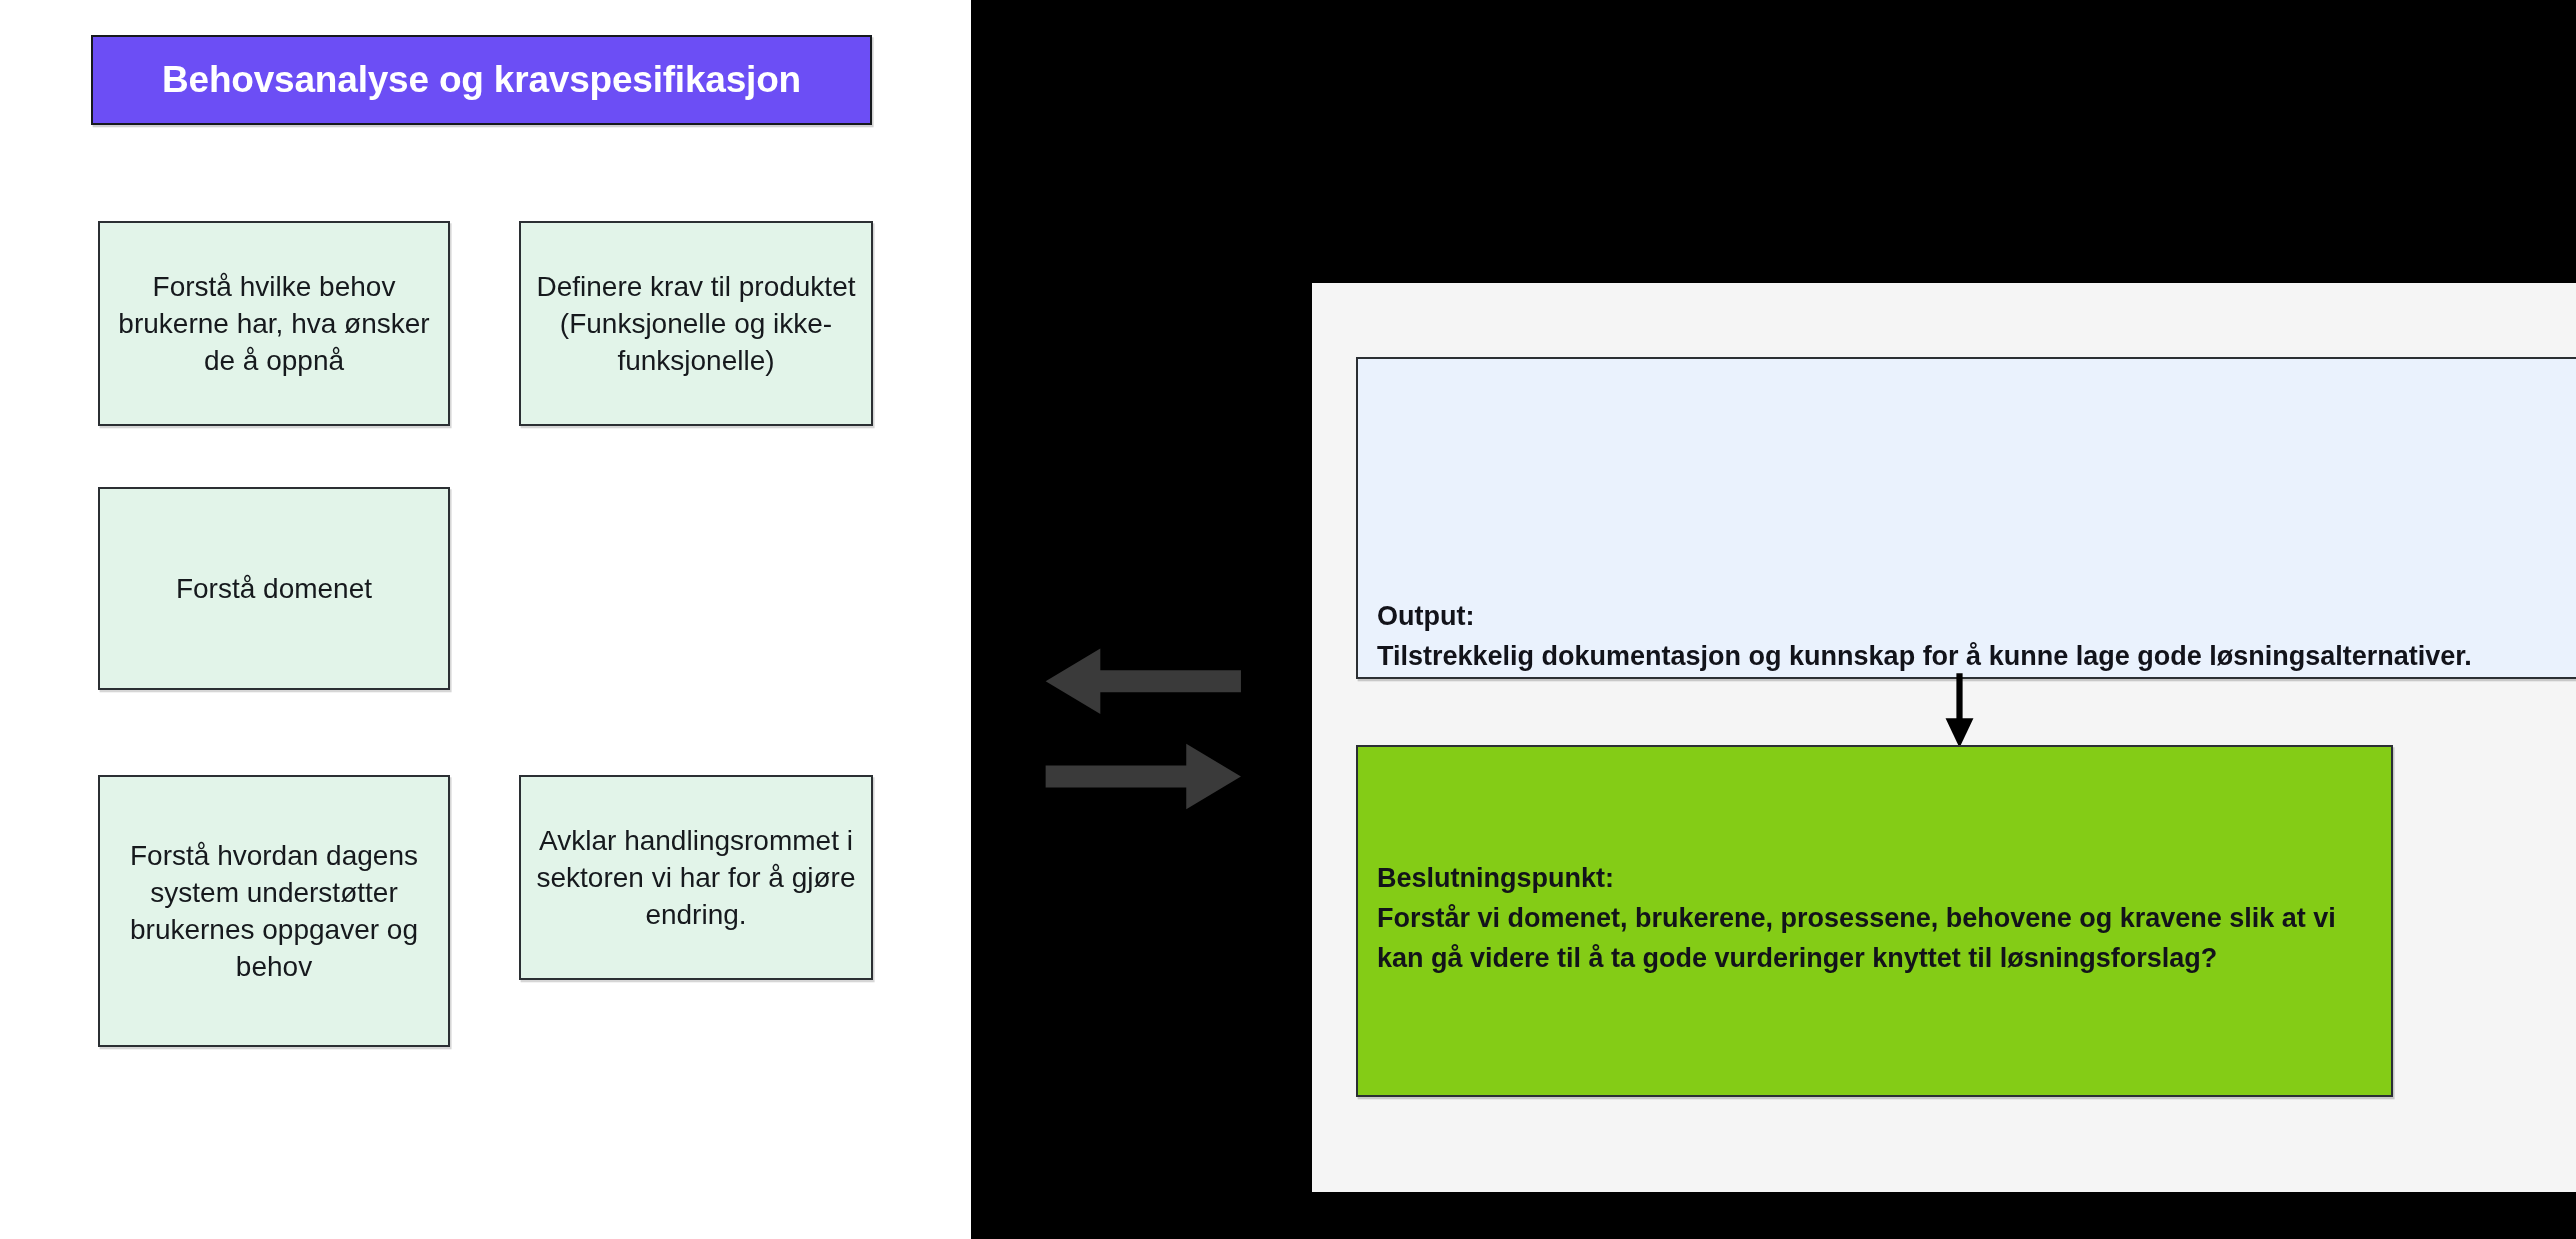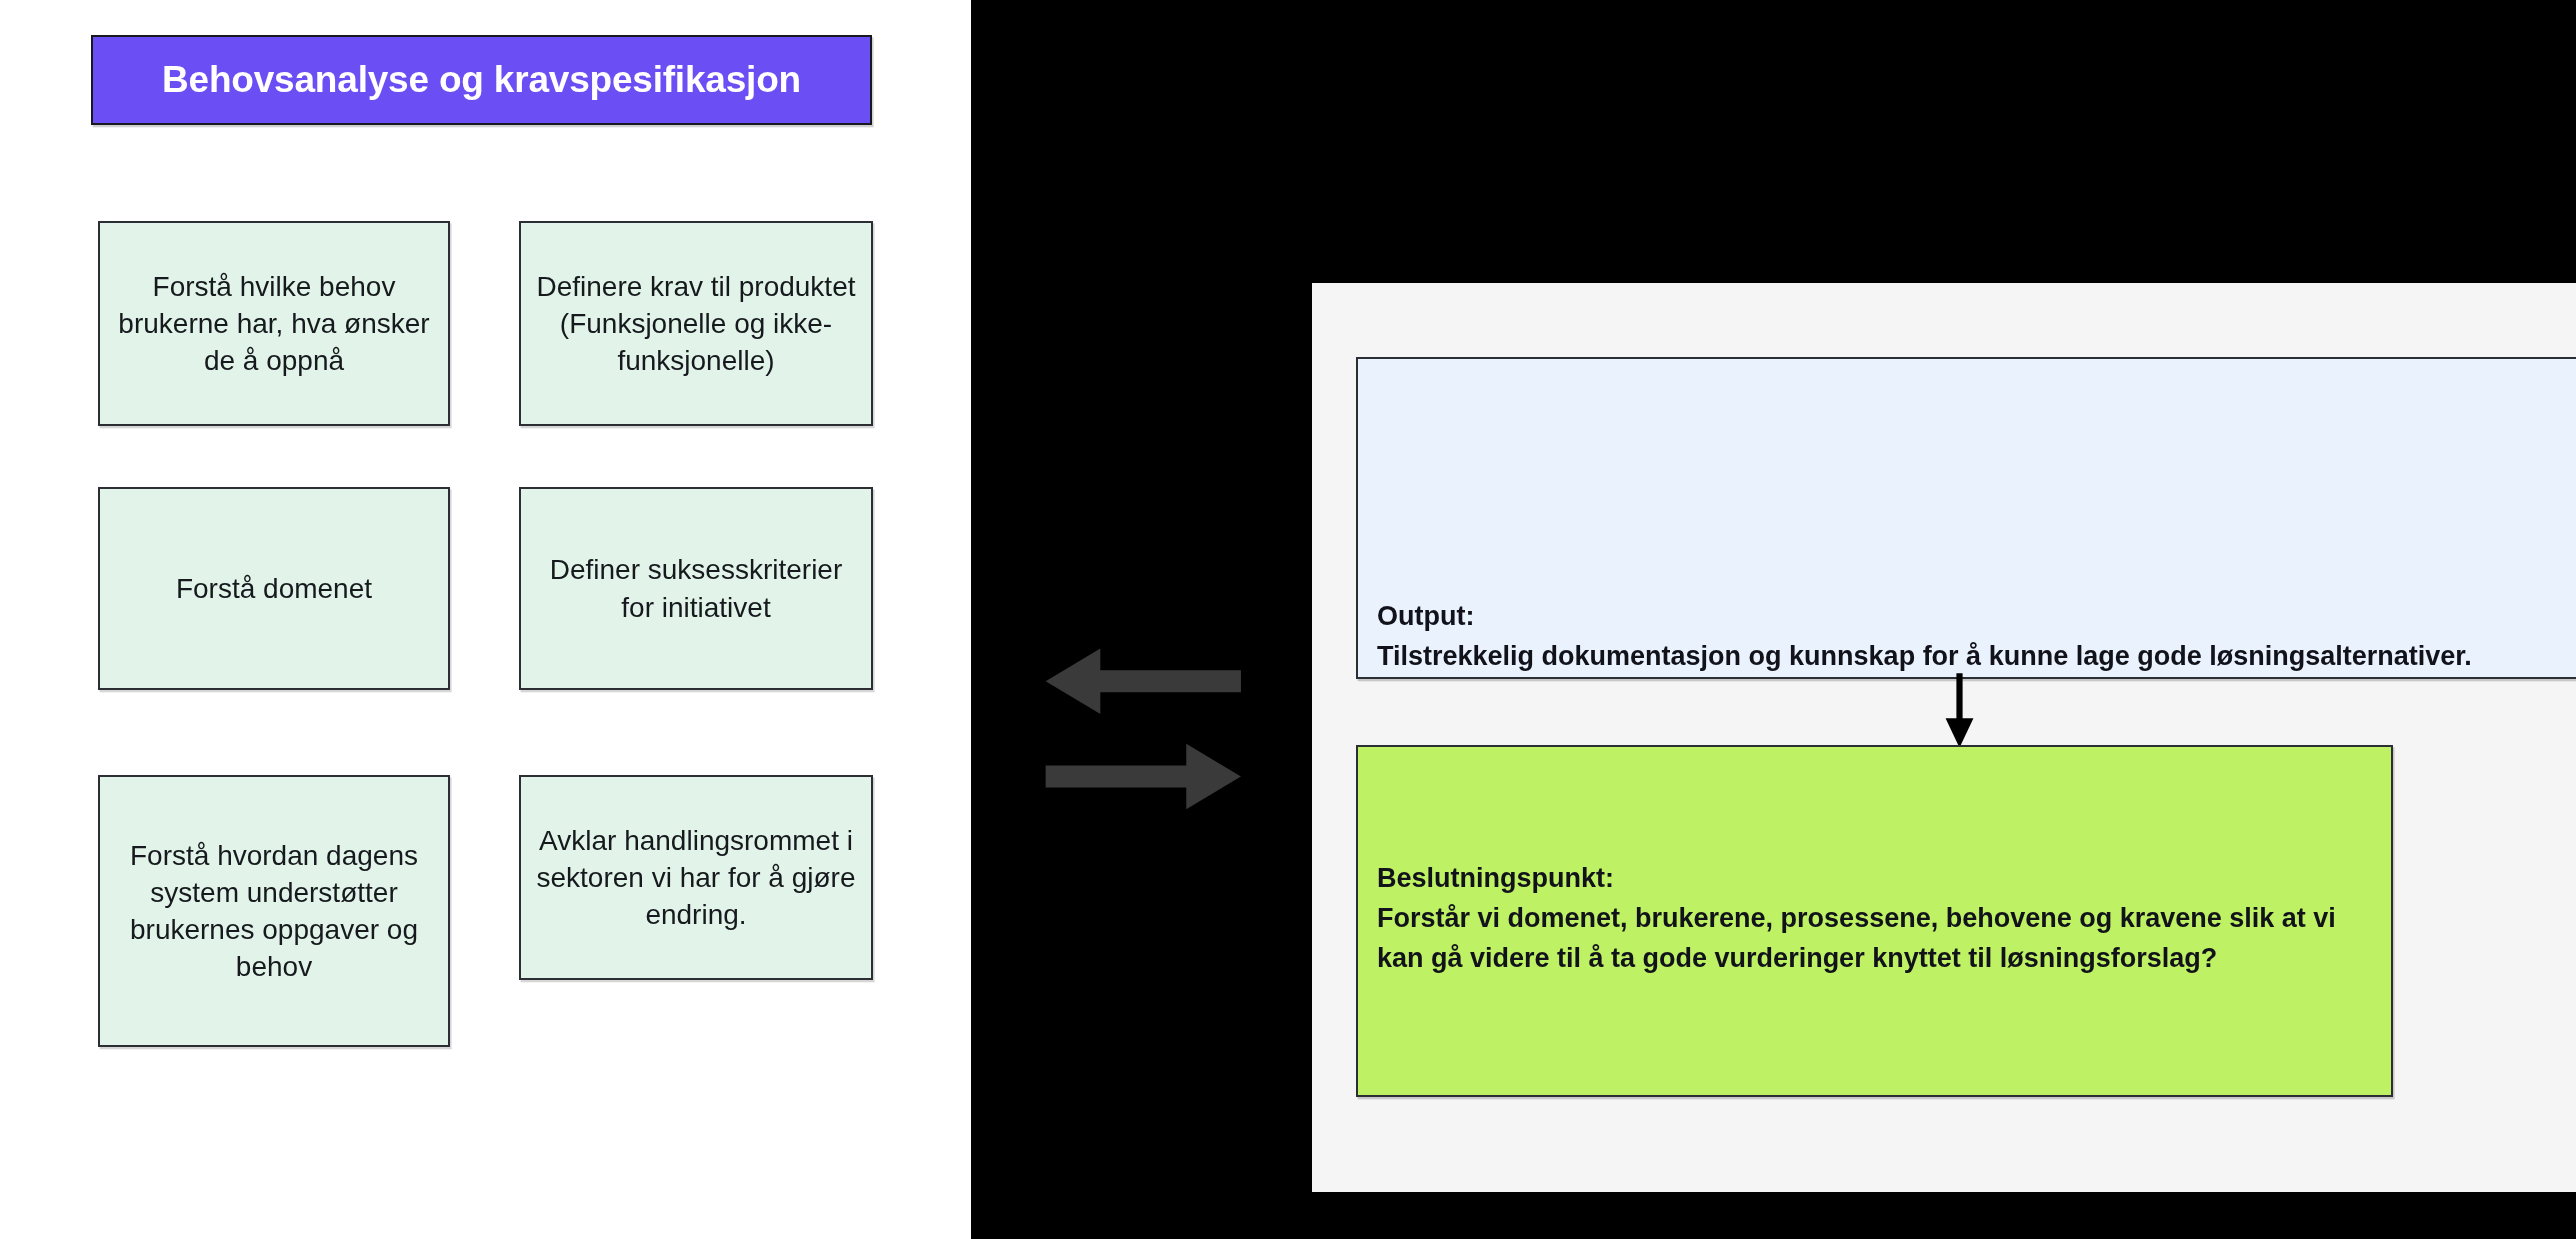--- a/index.html
+++ b/index.html
@@ -91,21 +91,21 @@
     padding:0 19px;
     display:flex;
     flex-direction:column;
     justify-content:flex-end;
     box-shadow:1.6px 2.3px 0 rgba(0,0,0,.18);
   }
   .dec-box{
     position:absolute;
     left:44px; top:462px;
     width:1037px; height:352px;
-    background:#bef264;
+    background:#84cc16;
     border:2.3px solid #2b2f33;
     box-sizing:border-box;
     padding:0 19px;
     display:flex;
     flex-direction:column;
     justify-content:center;
     box-shadow:1.6px 2.3px 0 rgba(0,0,0,.18);
   }
   .box-heading{
     font-size:27px;
@@ -143,23 +143,20 @@
   </div>
 
   <div class="task-box tb-c2 tb-r1">
     <span>Definere krav til produktet (Funksjonelle og ikke-funksjonelle)</span>
   </div>
 
   <div class="task-box tb-c1 tb-r2">
     <span>Forstå domenet</span>
   </div>
 
-  <div class="task-box tb-c2 tb-r2">
-    <span>Definer suksesskriterier for initiativet</span>
-  </div>
 
   <div class="task-box tb-c2 tb-r3b">
     <span>Avklar handlingsrommet i sektoren vi har for å gjøre endring.</span>
   </div>
 
   <div class="task-box tb-c1 tb-r3">
     <span>Forstå hvordan dagens system understøtter brukernes oppgaver og behov</span>
   </div>
 
   <div class="arrow-pair">

